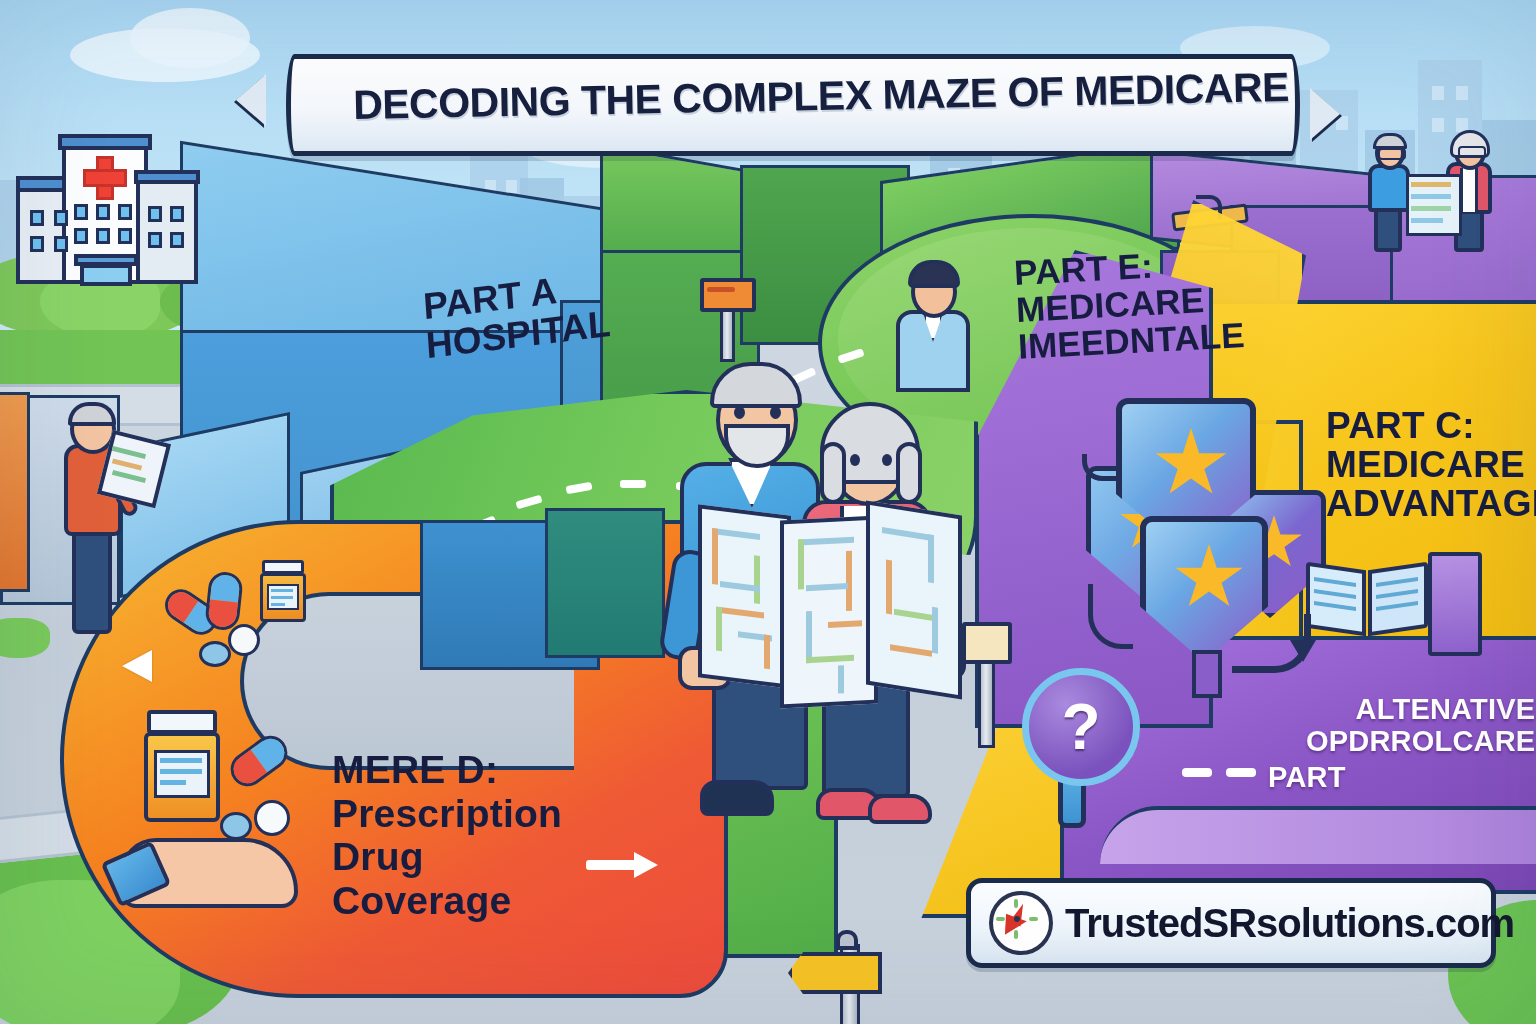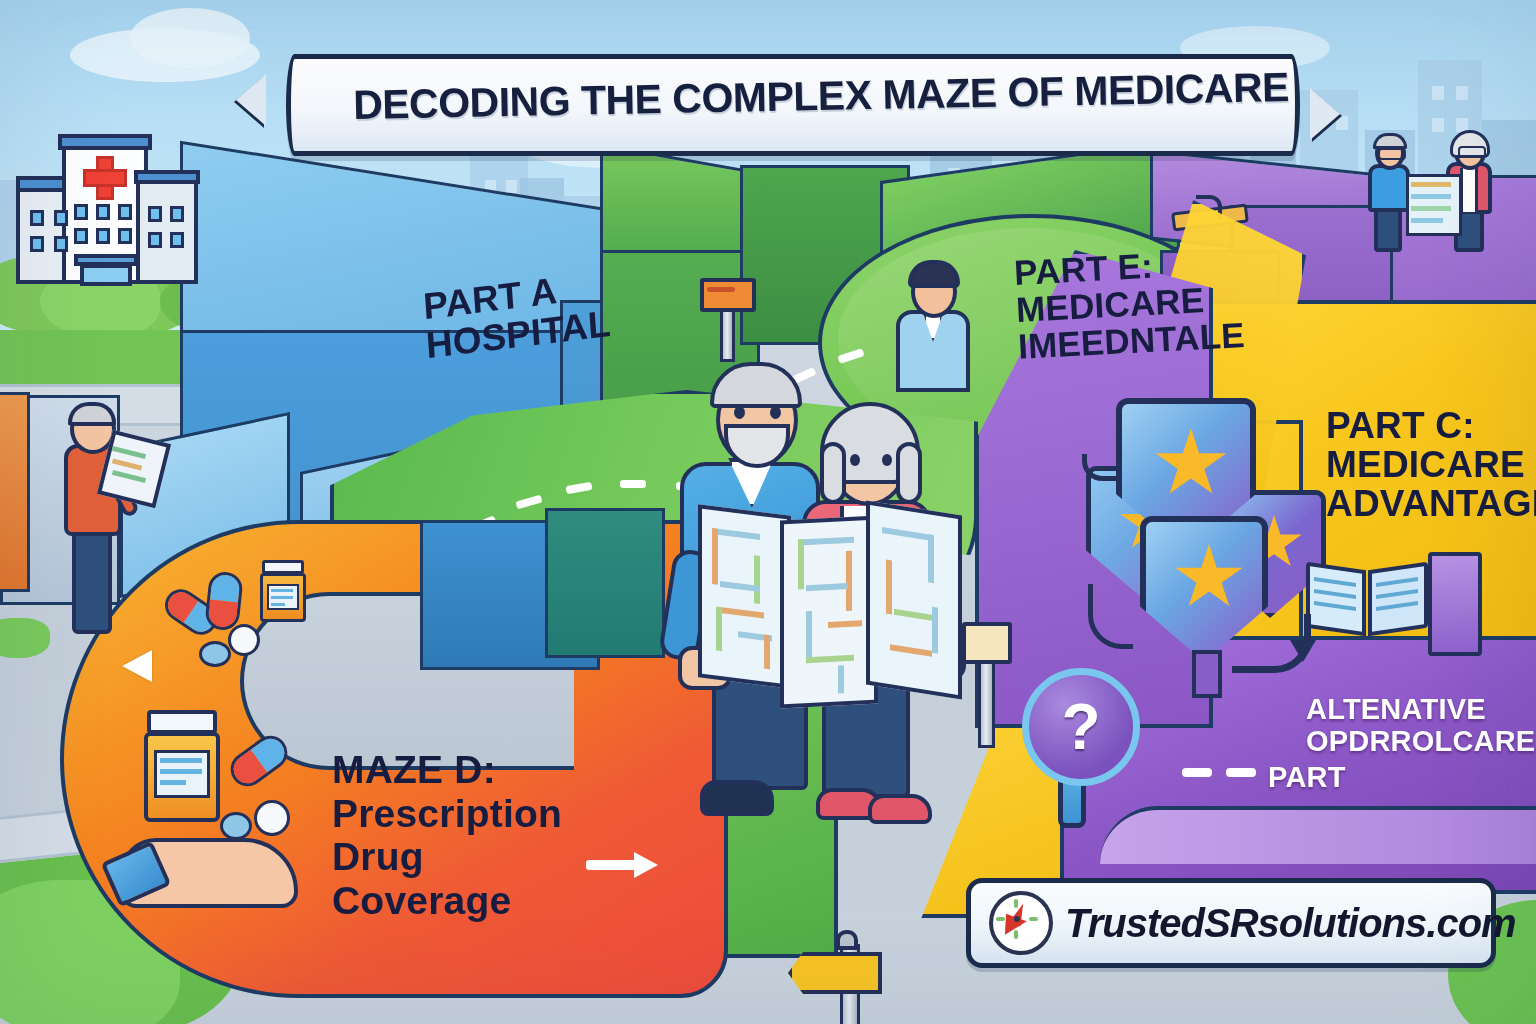--- a/index.html
+++ b/index.html
@@ -41,21 +41,21 @@
   #bn-title{position:absolute;left:40px;top:14px;width:980px;text-align:center;
      font-size:41px;font-weight:800;color:#18203f;letter-spacing:-.5px;
      transform:rotate(-1.1deg);text-shadow:1px 2px 0 rgba(120,140,170,.35);}
 
   
   #logo{left:966px;top:878px;width:530px;height:90px;
      background:linear-gradient(180deg,#fbfdff 0%,#eef5fb 55%,#d9e6f2 100%);
      border:5px solid #1b2b4b;border-radius:16px;
      display:flex;align-items:center;gap:12px;padding-left:18px;box-sizing:border-box;
      box-shadow:0 4px 0 rgba(27,43,75,.2);}
-  #logo-text{font-size:40px;font-weight:700;color:#13182e;letter-spacing:-1px;font-style:italic;}
+  #logo-text{font-size:40px;font-weight:700;color:#13182e;letter-spacing:-1px;}
   .compass{width:56px;height:56px;border-radius:50%;background:#fff;
      border:4px solid #2a3350;position:relative;flex:none;}
 
   
   .fig{position:absolute;}
   .sk{position:absolute;box-sizing:border-box;border:4px solid #22305a;}
   .sk.r{border-radius:50%;}
 
   
   .mapsheet{position:absolute;background:#eaf4fb;border:4px solid #22305a;}
@@ -522,26 +522,26 @@
 HOSPITAL</div>
 
   <div class="lbl" style="left:1016px;top:248px;font-size:35px;transform:rotate(-3deg);">PART E:
 MEDICARE
 IMEEDNTALE</div>
 
   <div class="lbl" style="left:1326px;top:406px;font-size:37px;">PART C:
 MEDICARE
 ADVANTAGE</div>
 
-  <div class="lbl" style="left:332px;top:748px;font-size:39px;line-height:1.12;">MAZE D:
+  <div class="lbl" style="left:332px;top:748px;font-size:39px;line-height:1.12;">MERE D:
 Prescription
 Drug
 Coverage</div>
 
-  <div class="lbl white" style="left:1306px;top:694px;font-size:29px;line-height:1.1;">ALTENATIVE
+  <div class="lbl white" style="left:1306px;top:694px;font-size:29px;line-height:1.1;text-align:right;">ALTENATIVE
 OPDRROLCARE</div>
   <div class="lbl white" style="left:1268px;top:762px;font-size:29px;">PART</div>
 
   <div class="abs" id="banner">
     <div class="bn-tail" style="left:-22px;top:26px;border-width:26px 30px 26px 0;border-color:transparent #dfe9f4 transparent transparent;filter:drop-shadow(-2px 2px 0 #1b2b4b);"></div>
     <div class="bn-tail" style="right:-22px;top:40px;border-width:26px 0 26px 30px;border-color:transparent transparent transparent #dfe9f4;filter:drop-shadow(2px 2px 0 #1b2b4b);"></div>
     <div class="bn-body">
       <div id="bn-title">DECODING THE COMPLEX MAZE OF MEDICARE</div>
     </div>
   </div>

